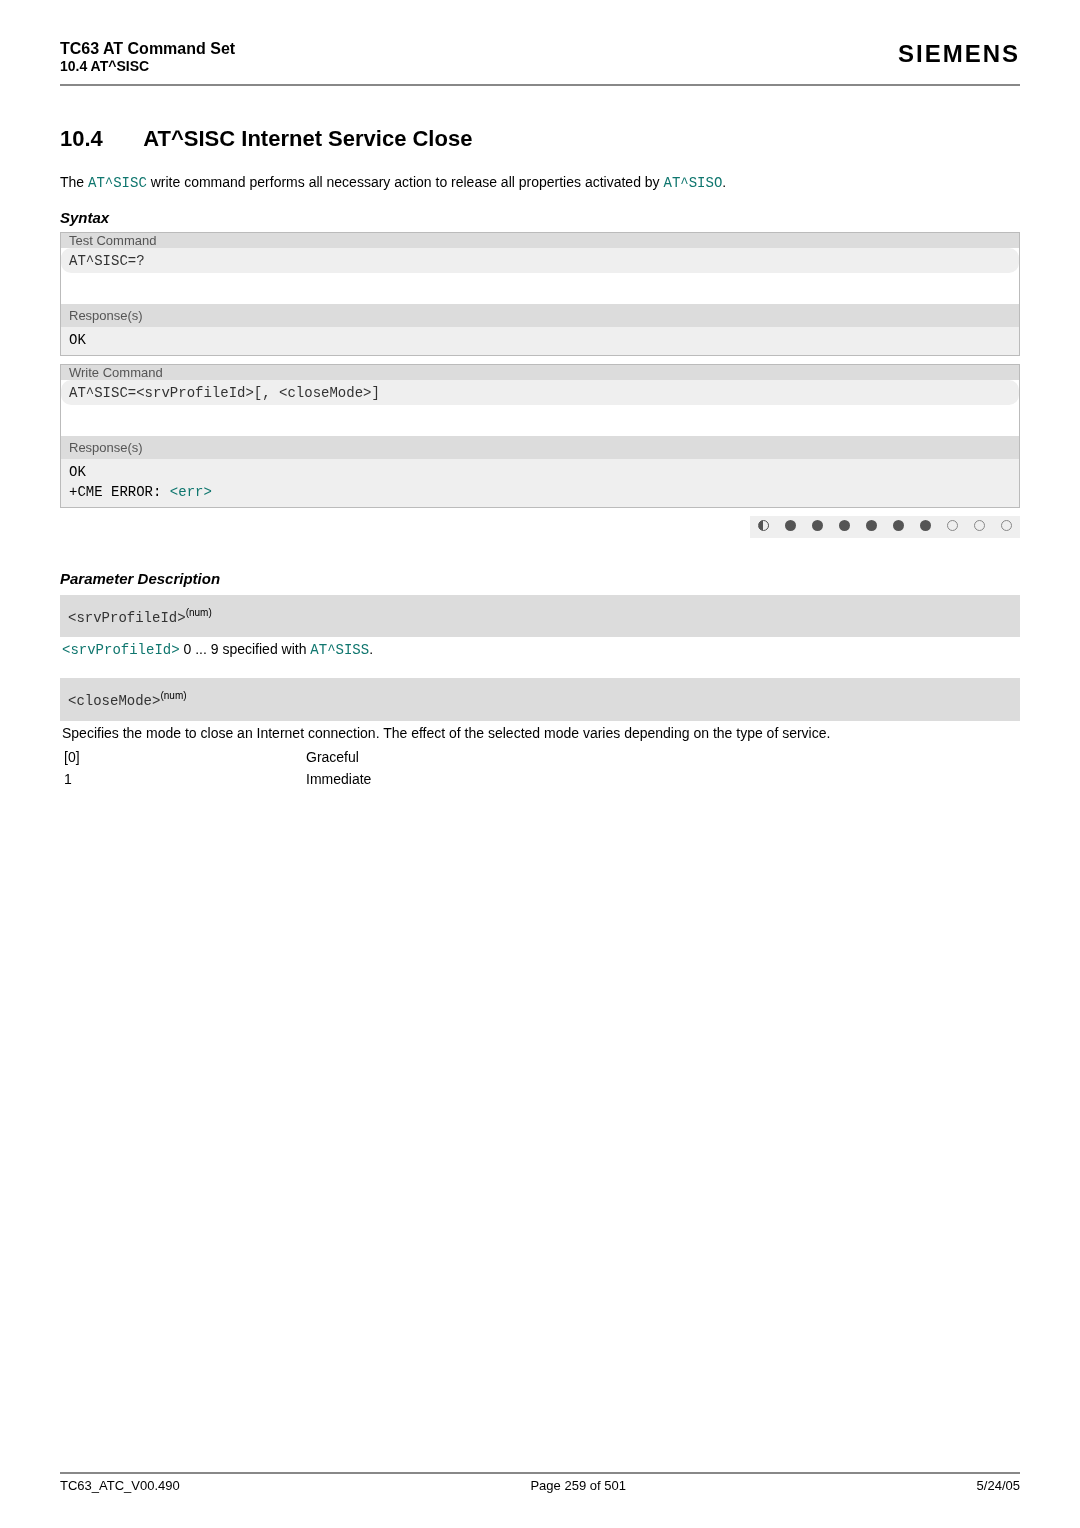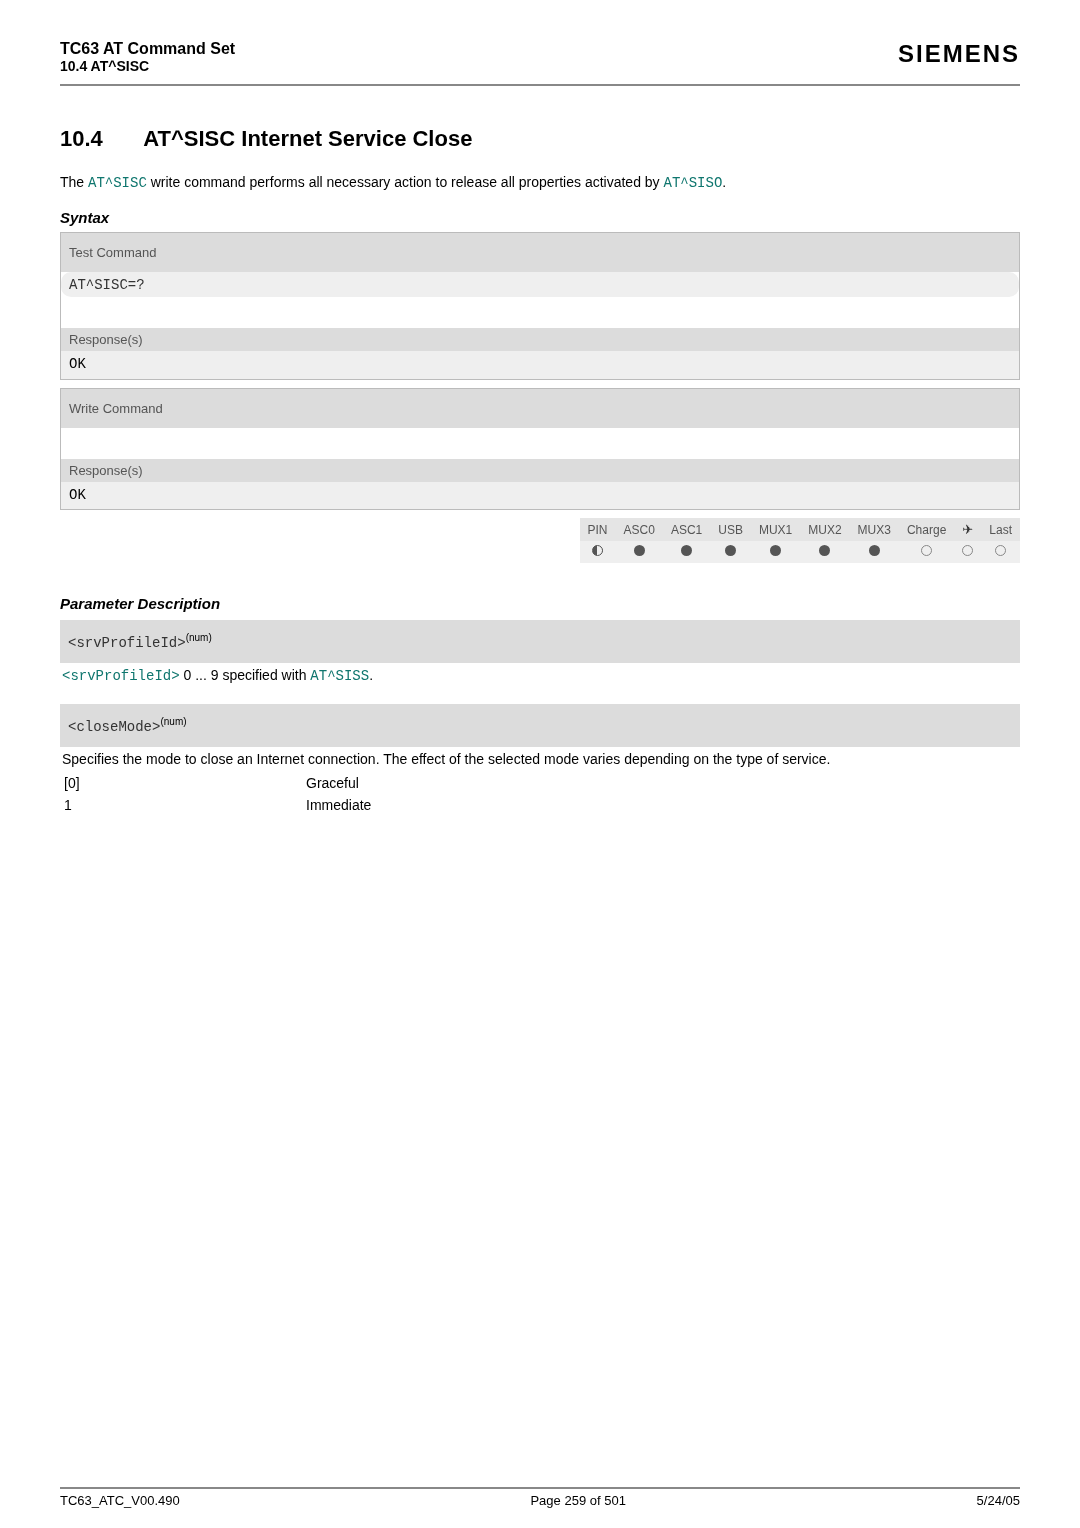--- a/index.html
+++ b/index.html
@@ -50,21 +50,21 @@
     font-size: 15px;
     margin-bottom: 6px;
   }
   .box-outer {
     border: 1px solid #bbb;
     margin-bottom: 8px;
   }
   .row-grey {
     background: #dcdcdc;
     color: #555;
-    padding: 12px 8px;
+    padding: 0 8px;
     font-size: 13px;
   }
   .row-light {
     background: #efefef;
     padding: 4px 8px;
     border-radius: 10px;
   }
   .row-light .mono { color: #333; }
   .row-resp-head {
     background: #dcdcdc;
@@ -126,21 +126,21 @@
     padding: 4px 2px 12px 2px;
     font-size: 14px;
     text-align: justify;
   }
   table.vals { margin-top: 4px; font-size: 14px; }
   table.vals td { padding: 2px 0; }
   table.vals td:first-child { width: 240px; }
   .footer {
     position: absolute;
     left: 60px; right: 60px;
-    bottom: 20px;
+    bottom: 35px;
     font-size: 13px;
   }
   .footer hr {
     border: none;
     border-top: 2px solid #888;
     margin-bottom: 4px;
   }
   .footer-row {
     display: flex;
     justify-content: space-between;
@@ -179,42 +179,34 @@
   <div class="row-grey">Test Command</div>
   <div class="row-light"><span class="mono">AT^SISC=?</span></div>
   <div class="row-resp-head">Response(s)</div>
   <div class="row-resp-body">
       <div class="mono">OK</div>
     </div>
 </div>
 
 <div class="box-outer">
   <div class="row-grey">Write Command</div>
+  <div class="row-light">
+    <span class="mono">AT^SISC=</span><span class="mono link">&lt;srvProfileId&gt;</span><span class="mono">[, </span><span class="mono link">&lt;closeMode&gt;</span><span class="mono">]</span>
+  </div>
   <div class="row-resp-head">Response(s)</div>
   <div class="row-resp-body">
     <div class="mono">OK</div>
+    <div><span class="mono">+CME ERROR: </span><span class="mono link">&lt;err&gt;</span></div>
   </div>
 </div>
 
 
 <div class="status-row-outer">
   <table class="status-table">
     <tbody>
-        <tr class="hdr">
-      <th>PIN</th>
-      <th>ASC0</th>
-      <th>ASC1</th>
-      <th>USB</th>
-      <th>MUX1</th>
-      <th>MUX2</th>
-      <th>MUX3</th>
-      <th>Charge</th>
-      <th class="plane">✈</th>
-      <th>Last</th>
-    </tr>
     <tr class="icn">
       <td><span class="circle-half"></span></td>
       <td><span class="circle-full"></span></td>
       <td><span class="circle-full"></span></td>
       <td><span class="circle-full"></span></td>
       <td><span class="circle-full"></span></td>
       <td><span class="circle-full"></span></td>
       <td><span class="circle-full"></span></td>
       <td><span class="circle-empty"></span></td>
       <td><span class="circle-empty"></span></td>

